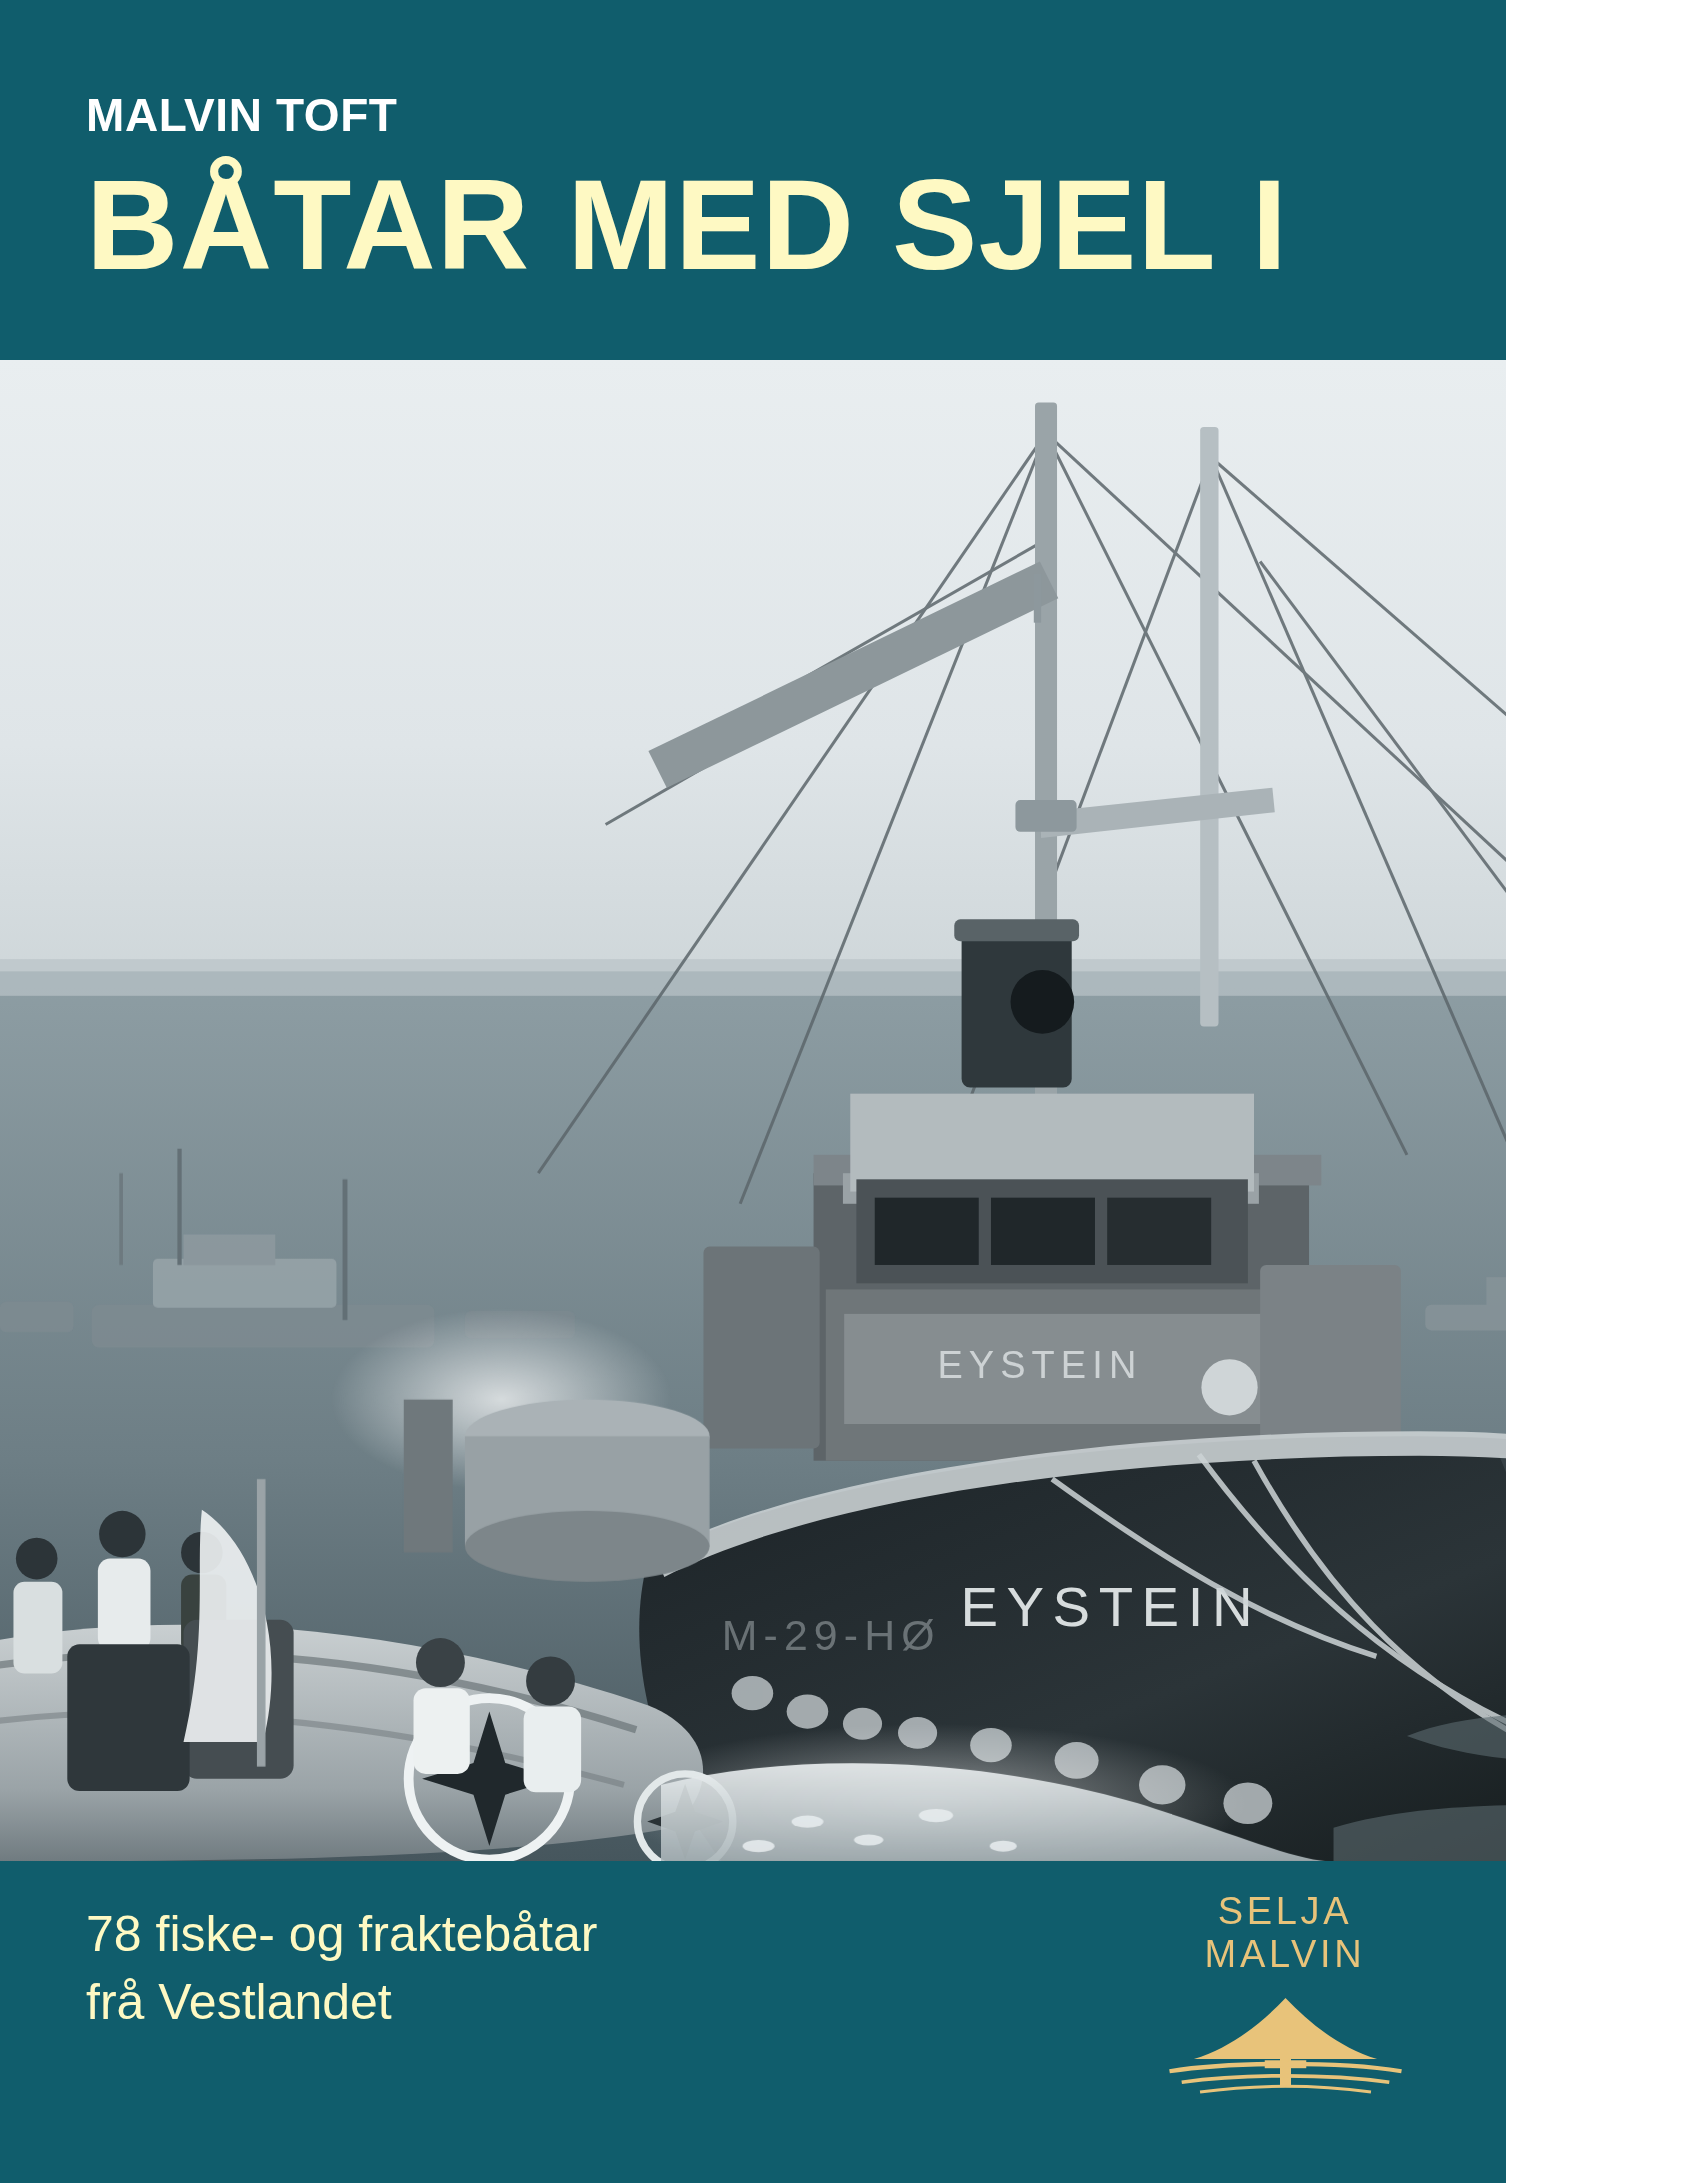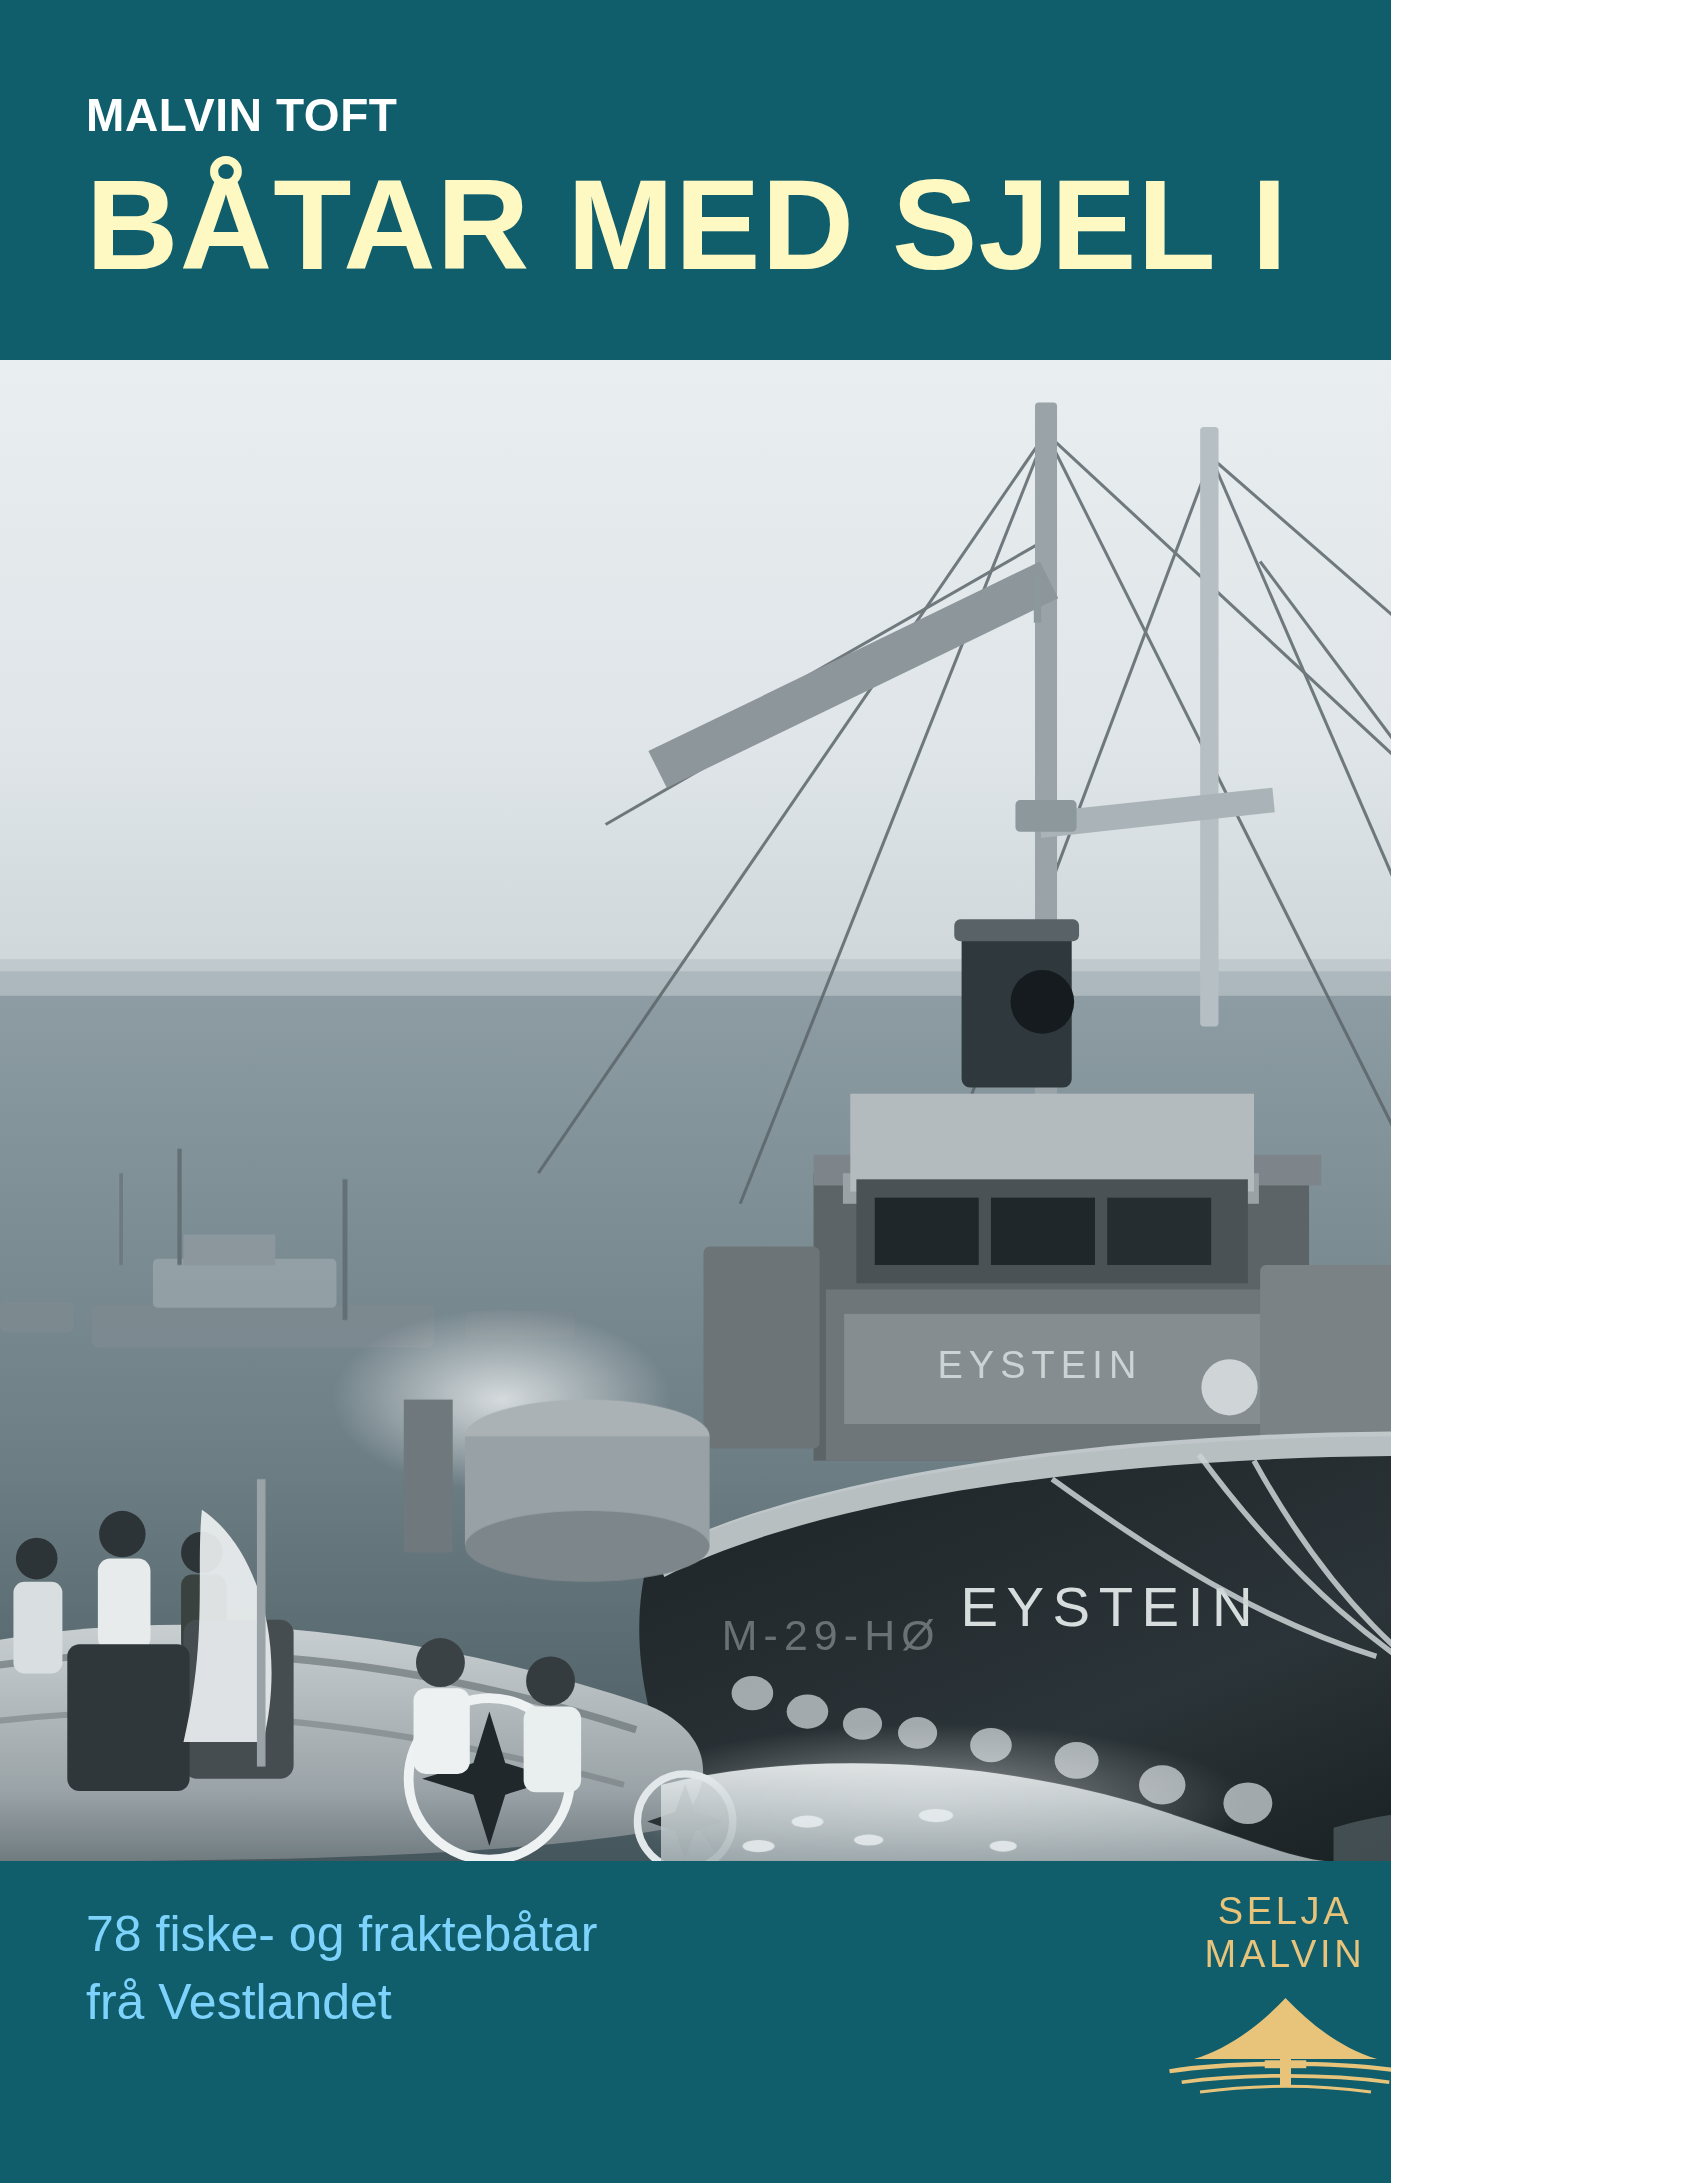--- a/index.html
+++ b/index.html
@@ -5,21 +5,21 @@
   html, body {
     margin: 0;
     padding: 0;
     background: #ffffff;
   }
   body {
     font-family: "Liberation Sans", sans-serif;
   }
   .cover {
     position: relative;
-    width: 1391px;
+    width: 1506px;
     height: 2183px;
     background: #105d6c;
     overflow: hidden;
   }
 
   
   .title-band {
     position: absolute;
     left: 0;
     top: 0;
@@ -73,21 +73,21 @@
     left: 0;
     top: 1861px;
     width: 100%;
     height: 322px;
     background: #105d6c;
   }
   .subtitle {
     position: absolute;
     left: 86px;
     top: 1901px;
-    color: #7dd3fc;
+    color: #fef9c3;
     font-size: 50px;
     line-height: 1.35;
     font-weight: normal;
   }
   .subtitle div {
     white-space: nowrap;
   }
 
   
   .publisher {

